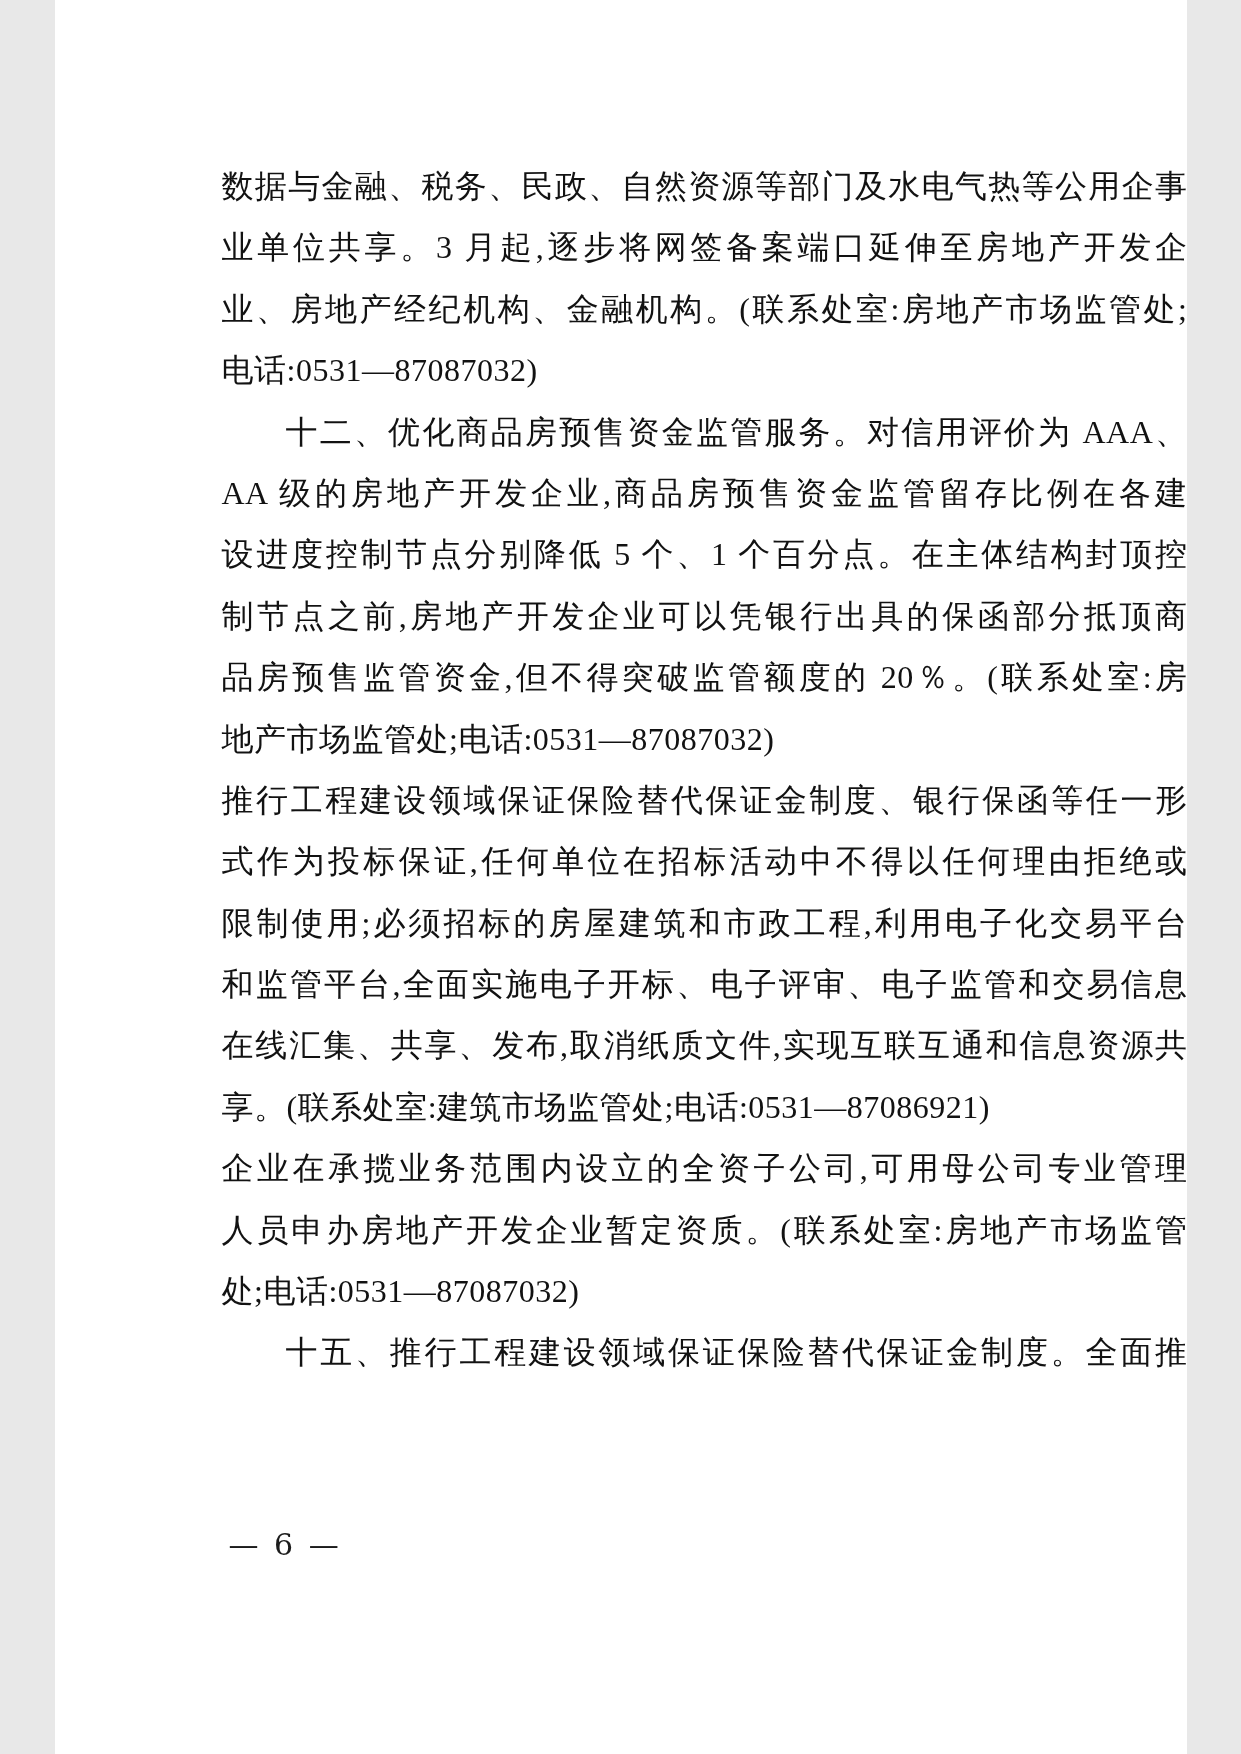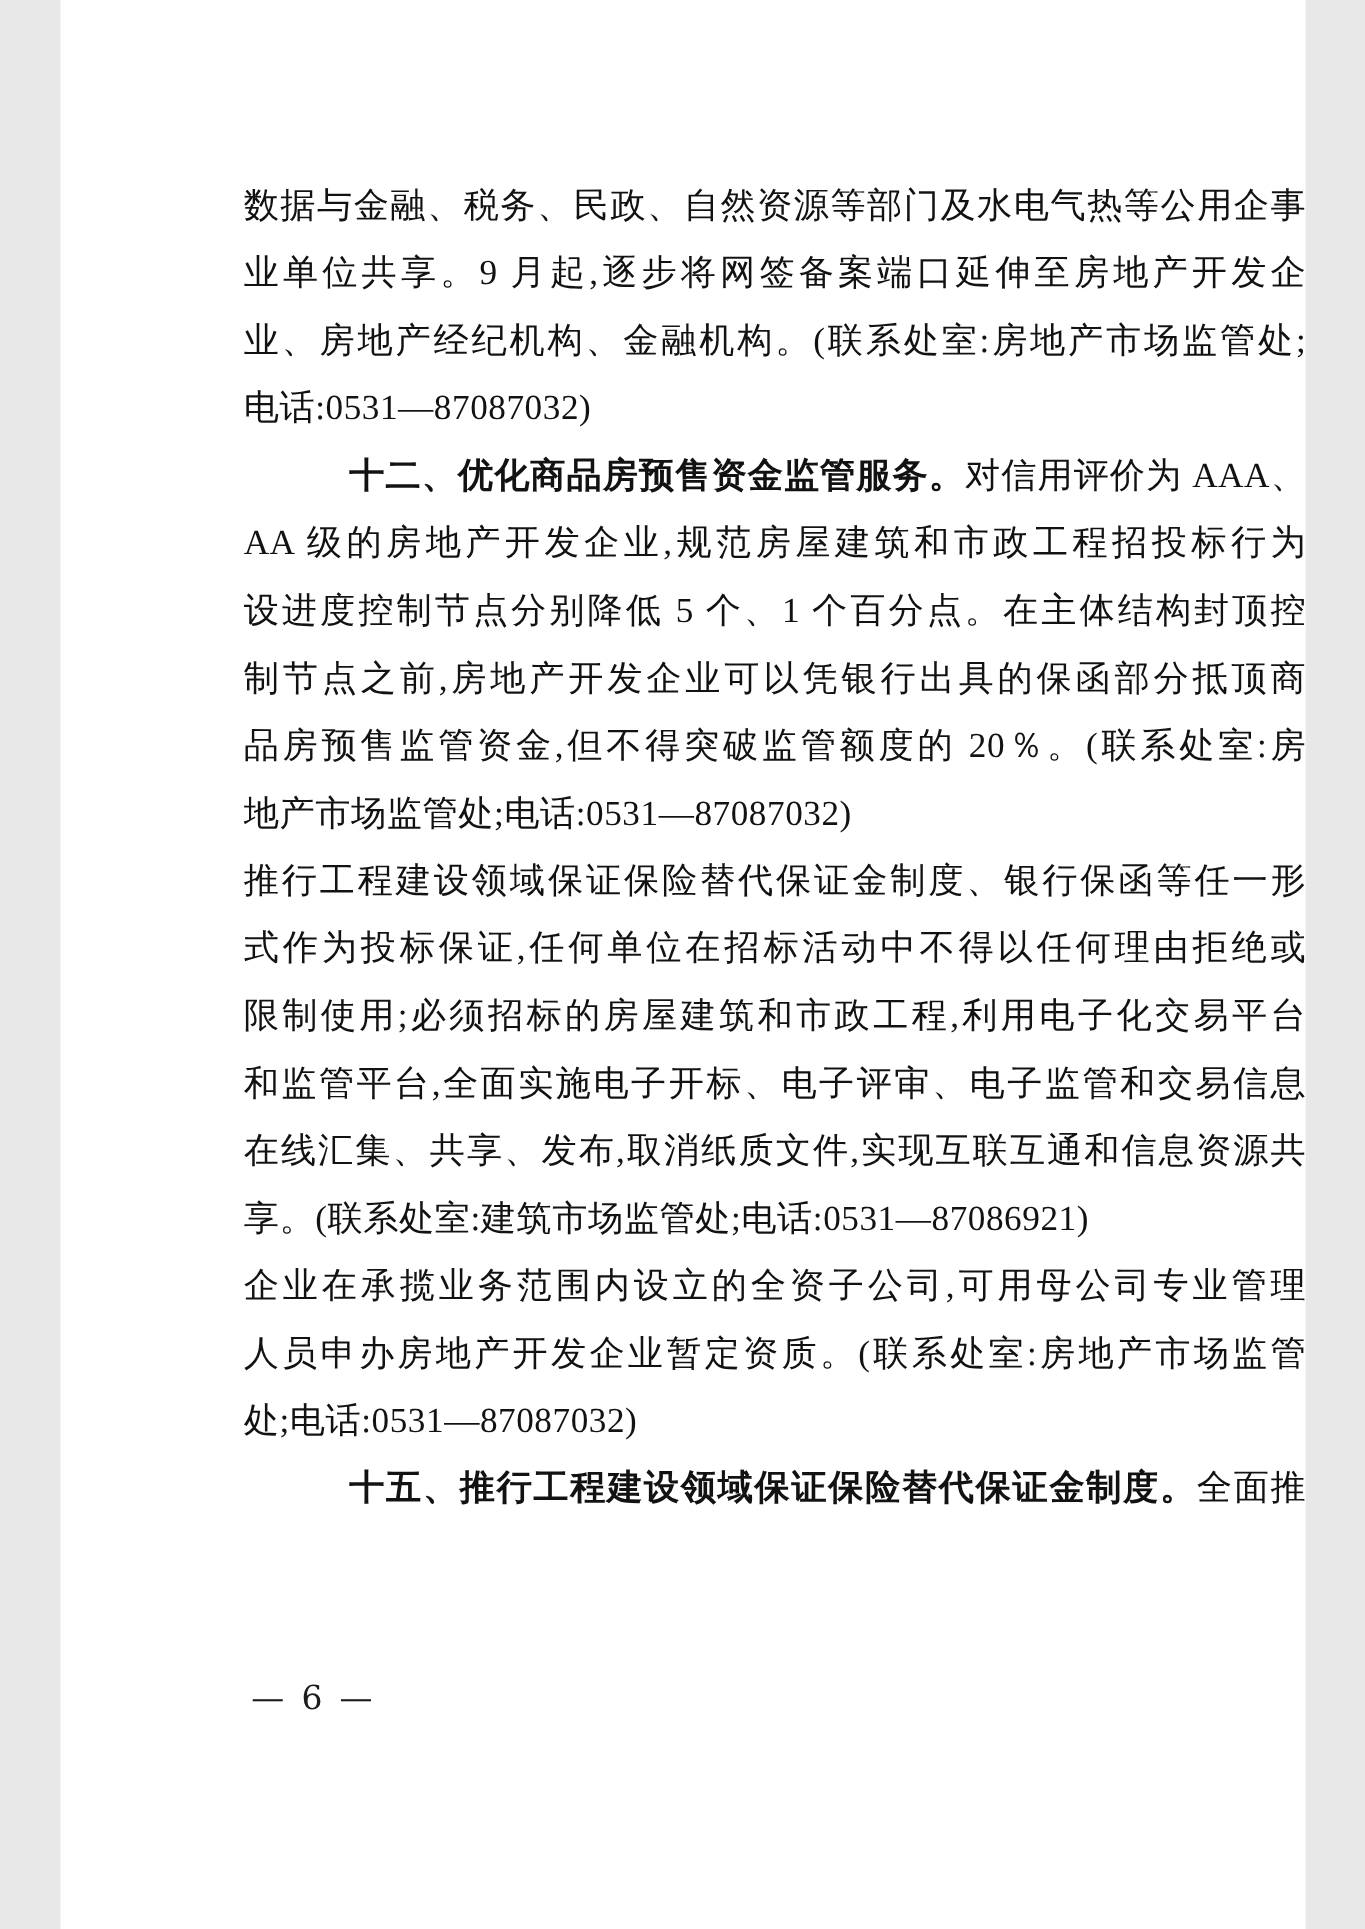--- a/index.html
+++ b/index.html
@@ -33,47 +33,46 @@
     letter-spacing: 0.5px;
   }
   .line.fill {
     white-space: normal;
     text-align-last: justify;
   }
   .line.indent {
     text-indent: 64px;
   }
   .line .h {
-    font-weight: 700;
+    font-weight: 400;
     font-family: "Liberation Sans", sans-serif;
-    margin-left: 32px;
   }
   .page-footer {
     position: absolute;
     left: 174px;
     top: 1528px;
     font-size: 30px;
     line-height: 34px;
     letter-spacing: 3px;
     color: #1c1c1c;
     font-family: "DejaVu Serif", serif;
   }
 </style>
 </head>
 <body>
 
 <div class="page">
 
   <div class="text-block">
       <div class="line fill"><span>数据与金融、税务、民政、自然资源等部门及水电气热等公用企事</span></div>
-      <div class="line fill"><span>业单位共享。9 月起,逐步将网签备案端口延伸至房地产开发企</span></div>
+      <div class="line fill"><span>业单位共享。3 月起,逐步将网签备案端口延伸至房地产开发企</span></div>
       <div class="line fill"><span>业、房地产经纪机构、金融机构。(联系处室:房地产市场监管处;</span></div>
       <div class="line"><span>电话:0531—87087032)</span></div>
       <div class="line fill indent"><span class="h">十二、优化商品房预售资金监管服务。</span><span>对信用评价为 AAA、</span></div>
-      <div class="line fill"><span>AA 级的房地产开发企业,规范房屋建筑和市政工程招投标行为</span></div>
+      <div class="line fill"><span>AA 级的房地产开发企业,商品房预售资金监管留存比例在各建</span></div>
       <div class="line fill"><span>设进度控制节点分别降低 5 个、1 个百分点。在主体结构封顶控</span></div>
       <div class="line fill"><span>制节点之前,房地产开发企业可以凭银行出具的保函部分抵顶商</span></div>
       <div class="line fill"><span>品房预售监管资金,但不得突破监管额度的 20％。(联系处室:房</span></div>
       <div class="line"><span>地产市场监管处;电话:0531—87087032)</span></div>
       <div class="line fill"><span>推行工程建设领域保证保险替代保证金制度、银行保函等任一形</span></div>
       <div class="line fill"><span>式作为投标保证,任何单位在招标活动中不得以任何理由拒绝或</span></div>
       <div class="line fill"><span>限制使用;必须招标的房屋建筑和市政工程,利用电子化交易平台</span></div>
       <div class="line fill"><span>和监管平台,全面实施电子开标、电子评审、电子监管和交易信息</span></div>
       <div class="line fill"><span>在线汇集、共享、发布,取消纸质文件,实现互联互通和信息资源共</span></div>
       <div class="line"><span>享。(联系处室:建筑市场监管处;电话:0531—87086921)</span></div>

